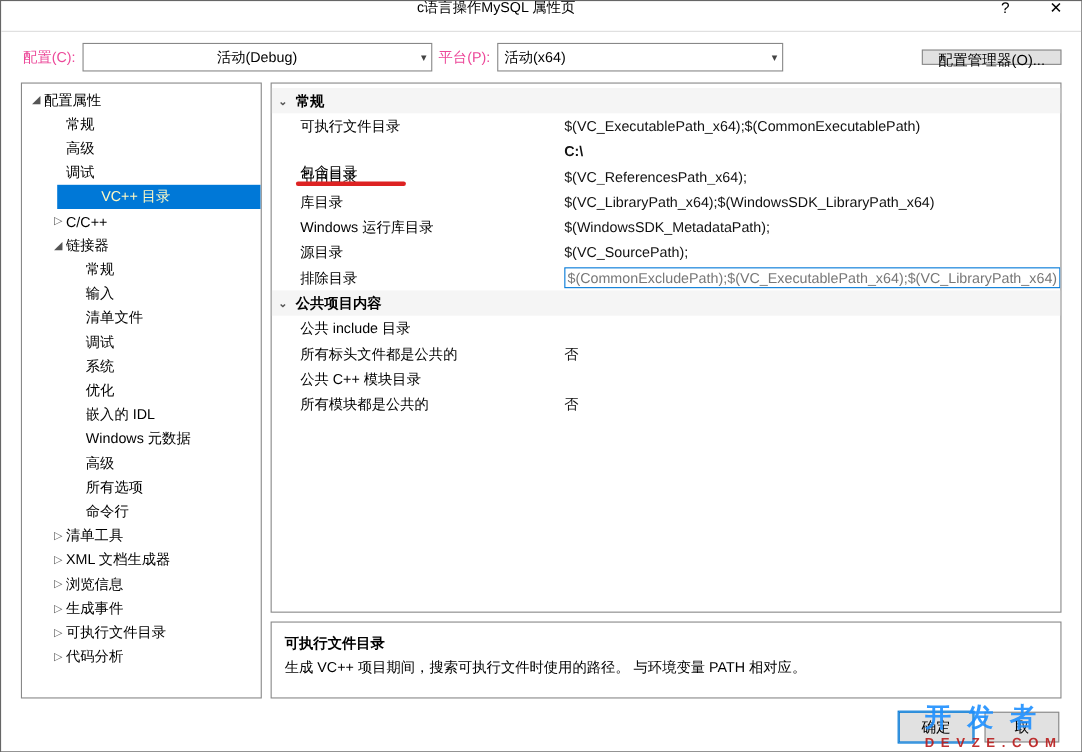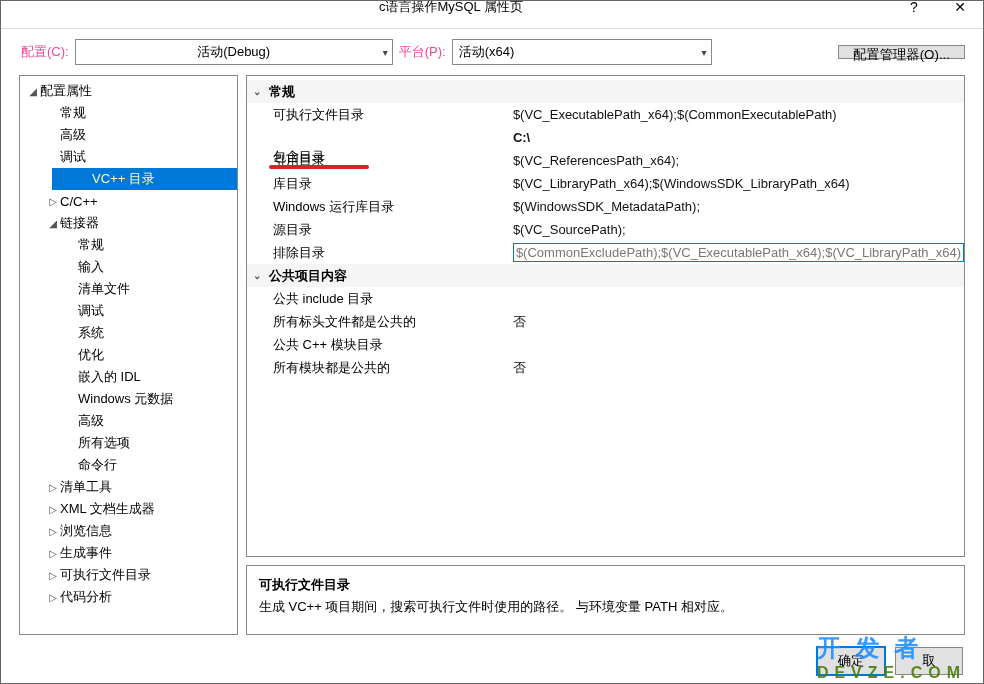--- a/index.html
+++ b/index.html
@@ -34,21 +34,21 @@
 .grid-row.excl .v { background: #fff; border: 1px solid #0078d7; color: #777; padding: 1px 2px; }
 .grid-row .k.mark { position: relative; margin-top: 38px; }
 .grid-row .k.mark::after { content: ""; position: absolute; left: 0; bottom: -3px; width: 100px; height: 4px; background: #d22; border-radius: 2px; }
 .grid-row.bold-val .v { font-weight: bold; }
 .desc-pane { border: 1px solid #888; background: #fff; padding: 10px 12px; height: 70px; }
 .desc-pane .d-title { font-weight: bold; margin-bottom: 4px; }
 .footer { display: flex; justify-content: flex-end; gap: 10px; padding: 12px 20px 0 0; }
 .dlg-btn { border: 1px solid #888; background: #e1e1e1; width: 68px; height: 28px; cursor: pointer; }
 .dlg-btn.primary { border: 1px solid #0078d7; outline: 1px solid #0078d7; }
 .watermark { position: absolute; right: 18px; bottom: 2px; color: #1e90ff; font-size: 24px; font-weight: bold; letter-spacing: 4px; pointer-events: none; opacity: 0.9; }
-.watermark small { display: block; font-size: 16px; letter-spacing: 6px; color: #4d7c0f; text-align: center; }
+.watermark small { display: block; font-size: 12px; letter-spacing: 6px; color: #b91c1c; text-align: center; }
 </style>
 </head>
 <body>
 
 <div class="titlebar">
   <span class="title">c语言操作MySQL 属性页</span>
   <div class="tb-btn">?</div>
   <div class="tb-btn">✕</div>
 </div>
 

